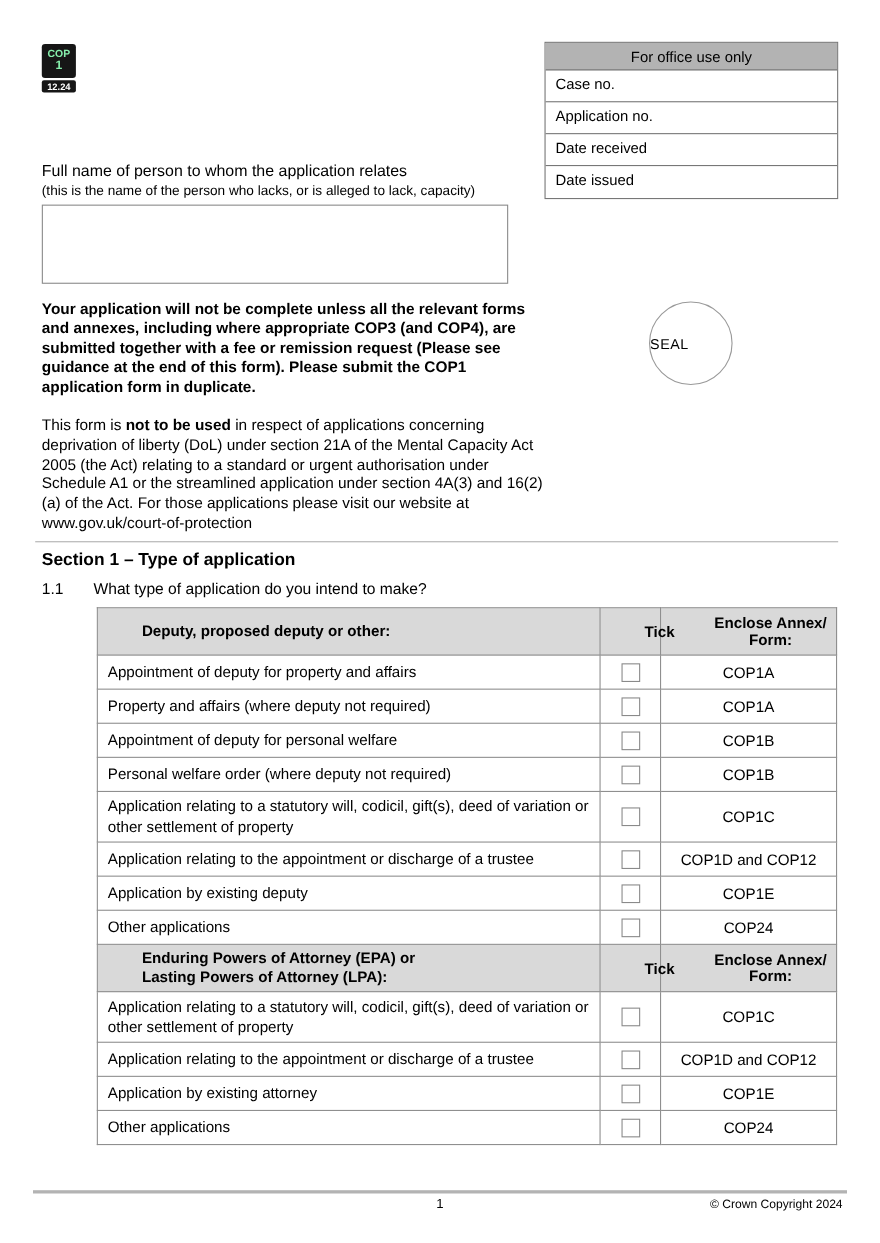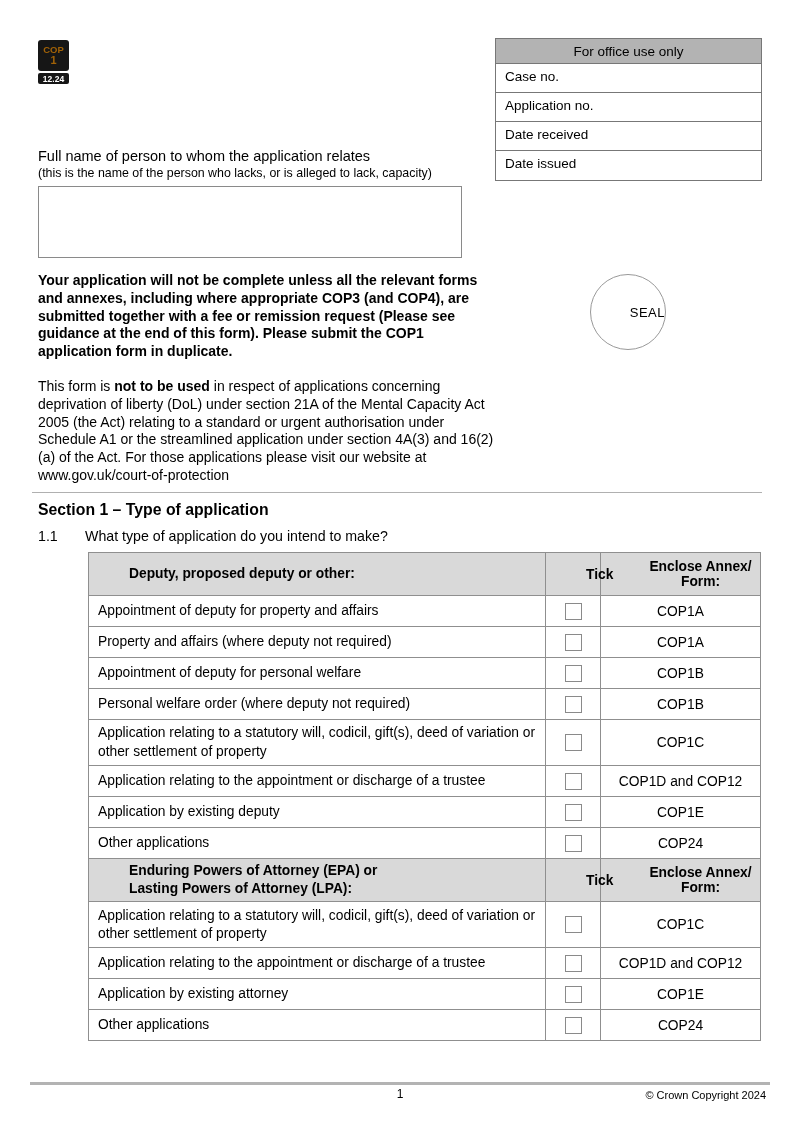--- a/index.html
+++ b/index.html
@@ -7,21 +7,21 @@
   body {
     width:800px; height:1130px;
     font-family:"Liberation Sans", sans-serif;
     color:#000;
   }
   .page { position:relative; width:800px; height:1130px; background:#fff; overflow:hidden; }
 
   
   .brand { position:absolute; left:38px; top:40px; display:flex; gap:9px; }
   .badge { width:31px; display:flex; flex-direction:column; gap:2px; flex:none; }
-  .badge-top { background:#161616; color:#a16207; border-radius:3px; height:31px;
+  .badge-top { background:#161616; color:#86efac; border-radius:3px; height:31px;
     display:flex; flex-direction:column; align-items:center; justify-content:center; font-weight:bold; }
   .badge-cop { font-size:9.5px; line-height:1.1; }
   .badge-one { font-size:11px; line-height:1; }
   .badge-ver { background:#161616; color:#fff; border-radius:2px; height:11px;
     display:flex; align-items:center; justify-content:center; font-size:8.5px; font-weight:bold; }
   .org { font-size:17.5px; line-height:1.2; }
   .form-title { font-size:22.5px; font-weight:bold; margin-top:3px; }
 
   
   .office { position:absolute; left:495px; top:38px; width:267px; border:1px solid #777; background:#fff; }
@@ -31,21 +31,21 @@
 
   
   .name-block { position:absolute; left:38px; top:148px; width:424px; }
   .name-label { font-size:14.5px; }
   .name-sublabel { font-size:12.4px; margin-top:2px; }
   .name-box { margin-top:6px; height:72px; border:1px solid #8a8a8a; background:#fff; }
 
   
   .bold-para { position:absolute; left:38px; top:272px; width:460px; font-size:14px; font-weight:bold; line-height:1.27; }
   .seal { position:absolute; left:590px; top:274px; width:76px; height:76px; border:1px solid #999;
-    border-radius:50%; display:flex; align-items:center; justify-content:flex-end; font-size:13px; letter-spacing:0.5px; }
+    border-radius:50%; display:flex; align-items:center; justify-content:flex-start; font-size:13px; letter-spacing:0.5px; }
   .note-para { position:absolute; left:38px; top:378px; width:464px; font-size:14px; line-height:1.27; }
   .note-para b { font-weight:bold; }
   .note-link { color:#000; text-decoration:none; }
 
   .rule { position:absolute; left:32px; top:492px; width:730px; height:1px; background:#b0b0b0; }
 
   .section-heading { position:absolute; left:38px; top:501px; font-size:15.8px; font-weight:bold; }
   .question { position:absolute; left:38px; top:528px; display:flex; font-size:14.2px; width:700px; }
   .q-num { width:47px; flex:none; }
 

